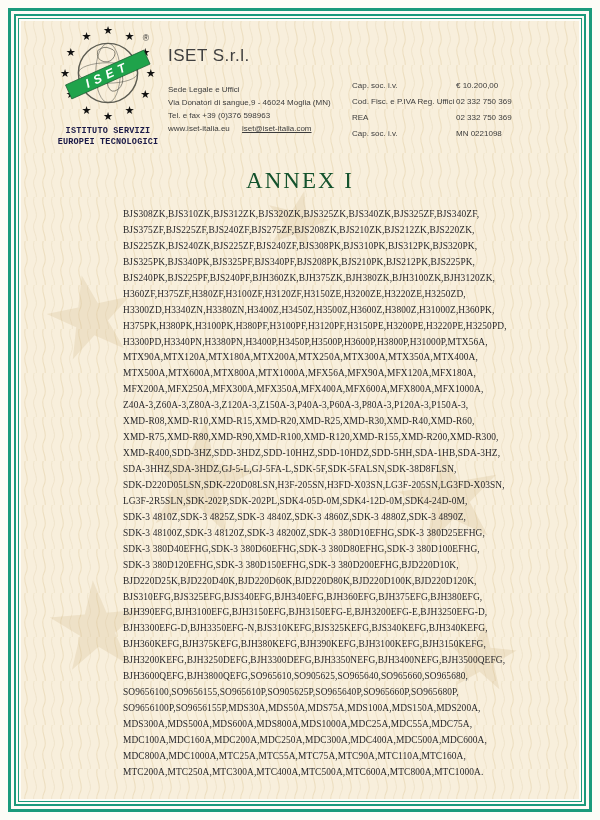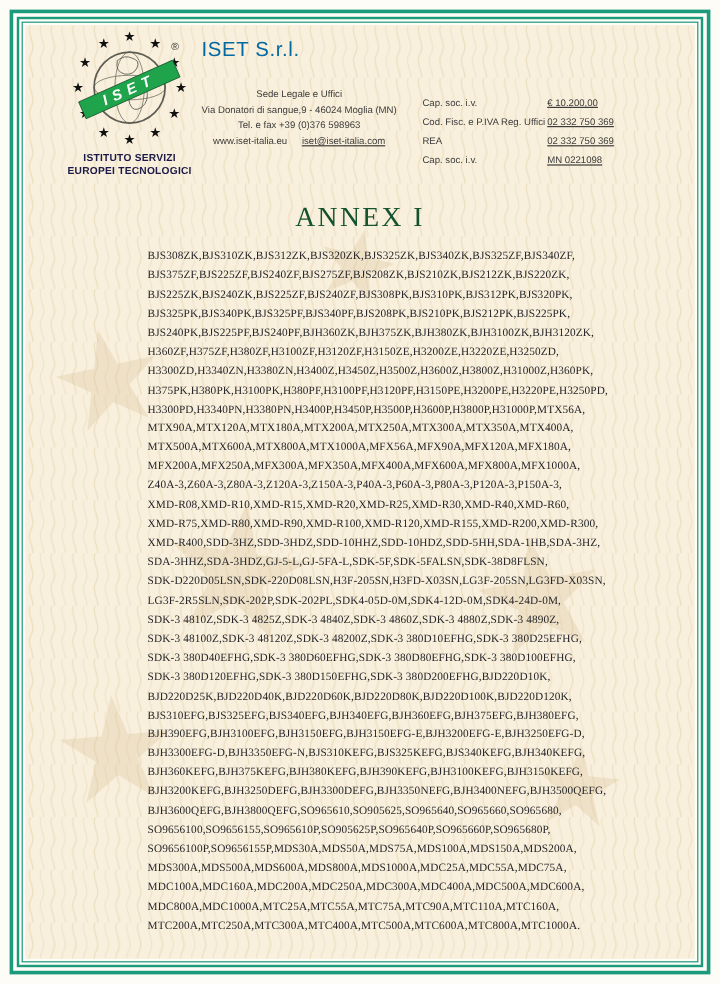--- a/index.html
+++ b/index.html
@@ -17,33 +17,33 @@
   
   .frame-1{position:absolute;inset:8px;border:3px solid #1b9a7c;pointer-events:none;}
   .frame-2{position:absolute;inset:14px;border:2px solid #1b9a7c;pointer-events:none;}
   .frame-3{position:absolute;inset:18px;border:1px solid #1b9a7c;pointer-events:none;}
 
   
   .logo-wrap{position:absolute;left:50px;top:26px;width:116px;}
   .logo-svg{display:block;margin:0 auto;}
   .logo-org{
     margin-top:2px;text-align:center;font-weight:bold;font-size:8.5px;
-    line-height:10.5px;color:#1a1947;letter-spacing:.2px;
+    line-height:10.5px;color:#1a1947;letter-spacing:.2px;font-family:Liberation Mono, monospace;
   }
   .company-name{
-    position:absolute;left:168px;top:32px;font-size:17px;color:#0369a1;
+    position:absolute;left:168px;top:46px;font-size:17px;color:#404040;
     letter-spacing:.5px;
   }
-  .addr{position:absolute;left:168px;top:72px;font-size:8px;color:#3c3c3c;text-align:center;}
+  .addr{position:absolute;left:168px;top:83px;font-size:8px;color:#3c3c3c;}
   .addr div{height:13px;line-height:13px;}
   .web-line a{color:#3c3c3c;margin-left:10px;}
   .registry{position:absolute;left:352px;top:78px;font-size:8px;color:#3c3c3c;}
   .reg-row{display:flex;height:16px;line-height:16px;}
   .reg-label{width:104px;}
-  .reg-value{width:90px;text-decoration:underline;}
+  .reg-value{width:90px;}
 
   
   .annex-title{
     position:absolute;left:0;right:0;top:168px;text-align:center;
     font-family:"Liberation Serif",serif;font-size:23px;color:#14532d;
     letter-spacing:2px;
   }
   .code-block{
     position:absolute;left:123px;top:207px;width:382px;
     font-family:Liberation Serif, serif;font-size:9.4px;color:#26262a;

